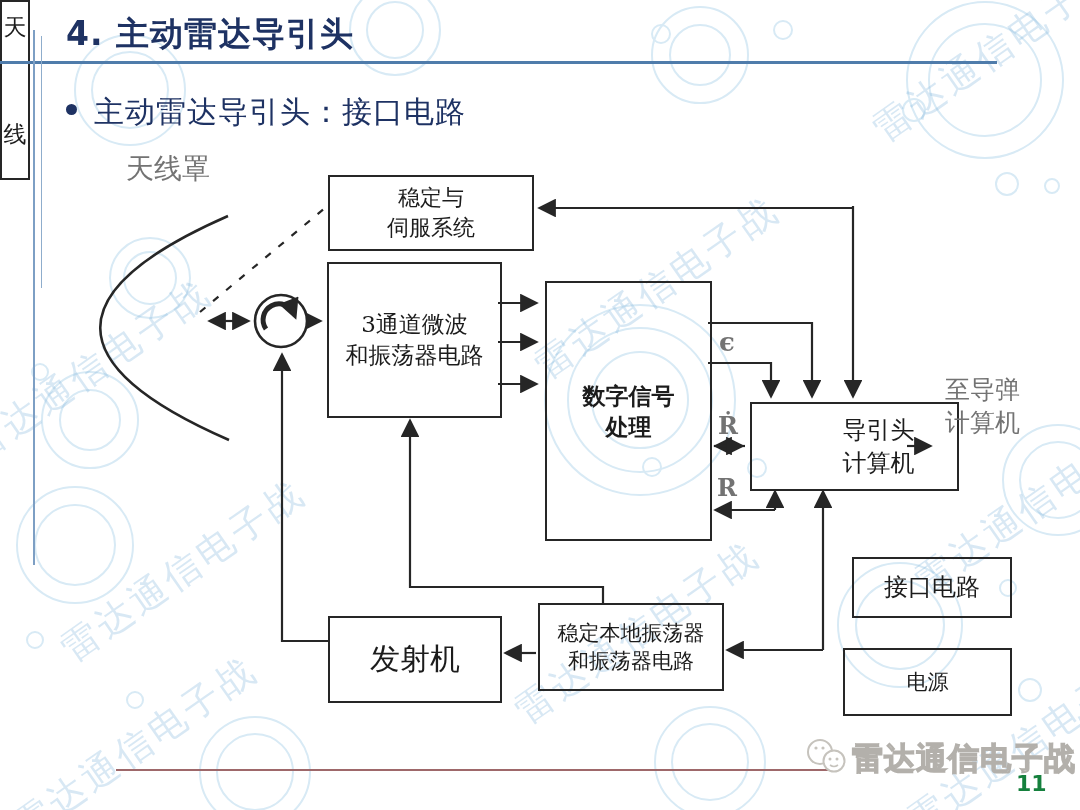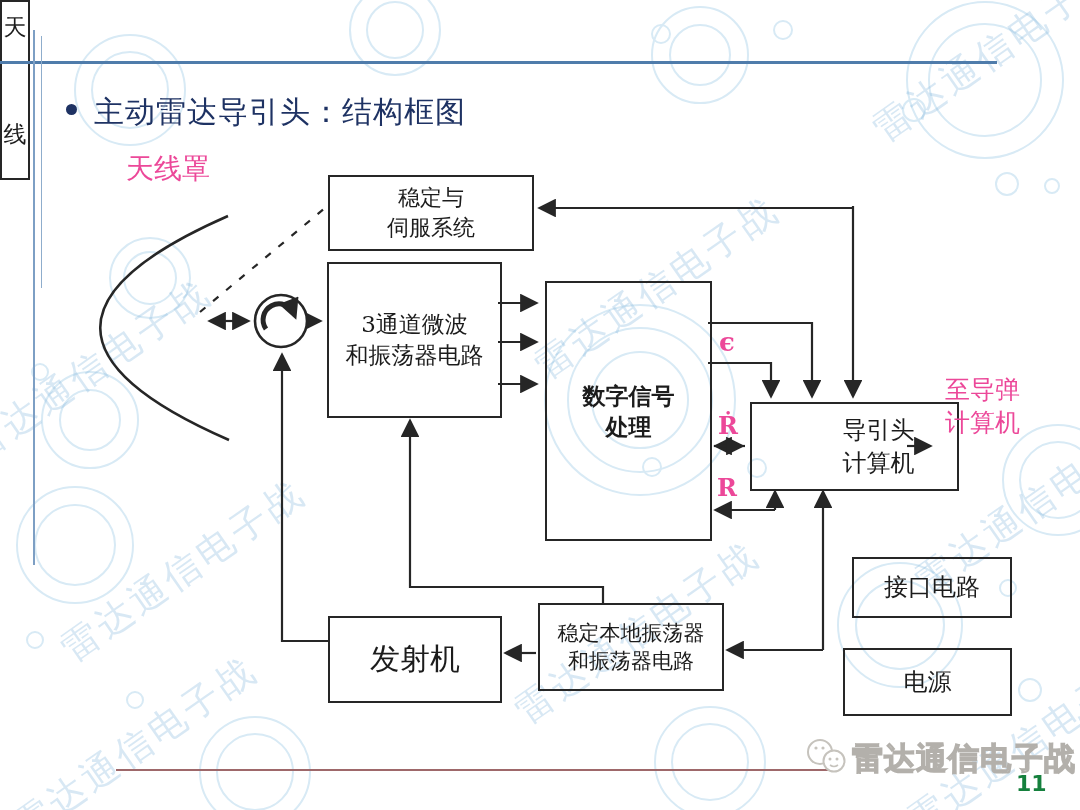--- a/index.html
+++ b/index.html
@@ -18,21 +18,21 @@
   .vline-inner{left:41px;top:36px;width:1px;height:252px;background:#8fadcc;z-index:2;}
   .bullet-dot{left:66px;top:104px;width:11px;height:11px;border-radius:50%;background:#1e3263;z-index:3;}
   .bullet-text{left:94px;top:92px;font-size:30px;color:#1e3263;z-index:3;letter-spacing:1px;}
   
   .dbox{
     position:absolute;border:2px solid #262626;display:flex;align-items:center;justify-content:center;
     text-align:center;color:#1c1c1c;white-space:pre-line;z-index:4;line-height:1.35;
     font-family:"DejaVu Serif","Liberation Serif",serif;background:transparent;
   }
   .dlabel{
-    position:absolute;color:#ec4899;z-index:4;white-space:pre-line;line-height:1.3;
+    position:absolute;color:#737373;z-index:4;white-space:pre-line;line-height:1.3;
     font-family:"DejaVu Serif","Liberation Serif",serif;
   }
   .antenna{
     left:170px;top:238px;width:30px;height:180px;border:2px solid #262626;z-index:4;
     display:flex;flex-direction:column;align-items:center;justify-content:space-between;
     padding:10px 0 28px 0;box-sizing:border-box;font-size:23px;color:#1c1c1c;
     font-family:"DejaVu Serif","Liberation Serif",serif;background:transparent;
   }
   .sig{font-weight:bold;font-family:"DejaVu Serif","Liberation Serif",serif;}
   
@@ -122,25 +122,26 @@
 
   <span class="wm-text" style="left:878px;top:108px;">雷达通信电子战</span>
   <span class="wm-text" style="left:540px;top:345px;">雷达通信电子战</span>
   <span class="wm-text" style="left:-28px;top:428px;">雷达通信电子战</span>
   <span class="wm-text" style="left:66px;top:628px;">雷达通信电子战</span>
   <span class="wm-text" style="left:520px;top:690px;">雷达通信电子战</span>
   <span class="wm-text" style="left:920px;top:560px;">雷达通信电子战</span>
   <span class="wm-text" style="left:18px;top:805px;">雷达通信电子战</span>
   <span class="wm-text" style="left:912px;top:800px;">雷达通信电子战</span>
 
+  <div class="abs title">4. 主动雷达导引头</div>
   <div class="abs title-rule"></div>
   <div class="abs vline-outer"></div>
   <div class="abs vline-inner"></div>
   <div class="abs bullet-dot"></div>
-  <div class="abs bullet-text">主动雷达导引头：结构框图</div>
+  <div class="abs bullet-text">主动雷达导引头：接口电路</div>
 
   <svg class="abs" style="left:0;top:0;z-index:3;" width="1080" height="810" viewBox="0 0 1080 810">
     <defs>
       <marker id="ah" viewBox="0 0 10 10" refX="8.5" refY="5" markerWidth="11" markerHeight="8.5" orient="auto">
         <path d="M0 0 L10 5 L0 10 z" fill="#262626"></path>
       </marker>
       <marker id="ahs" viewBox="0 0 10 10" refX="7" refY="5" markerWidth="4.6" markerHeight="4.2" orient="auto">
         <path d="M0 0 L10 5 L0 10 z" fill="#262626"></path>
       </marker>
     </defs>
@@ -202,21 +203,21 @@
 和振荡器电路</div>
 
   <div class="dbox" style="left:545px;top:281px;width:163px;height:256px;font-size:23px;font-weight:bold;">数字信号
 处理</div>
 
   <div class="dbox" style="left:750px;top:402px;width:157px;height:85px;font-size:24px;padding-left:48px;">导引头
 计算机</div>
 
   <div class="dbox" style="left:852px;top:533px;width:156px;height:57px;font-size:24px;margin-top:24px;">接口电路</div>
 
-  <div class="dbox" style="left:843px;top:648px;width:165px;height:64px;font-size:24px;">电源</div>
+  <div class="dbox" style="left:843px;top:648px;width:165px;height:64px;font-size:21px;">电源</div>
 
   <div class="dbox" style="left:538px;top:603px;width:182px;height:84px;font-size:21px;">稳定本地振荡器
 和振荡器电路</div>
 
   <div class="dbox" style="left:328px;top:610px;width:170px;height:83px;font-size:30px;margin-top:6px;">发射机</div>
 
   <div class="dlabel sig" style="left:719px;top:326px;font-size:26px;">ϵ</div>
   <div class="dlabel sig" style="left:718px;top:410px;font-size:24px;">Ṙ</div>
   <div class="dlabel sig" style="left:717px;top:472px;font-size:24px;">R</div>
 

